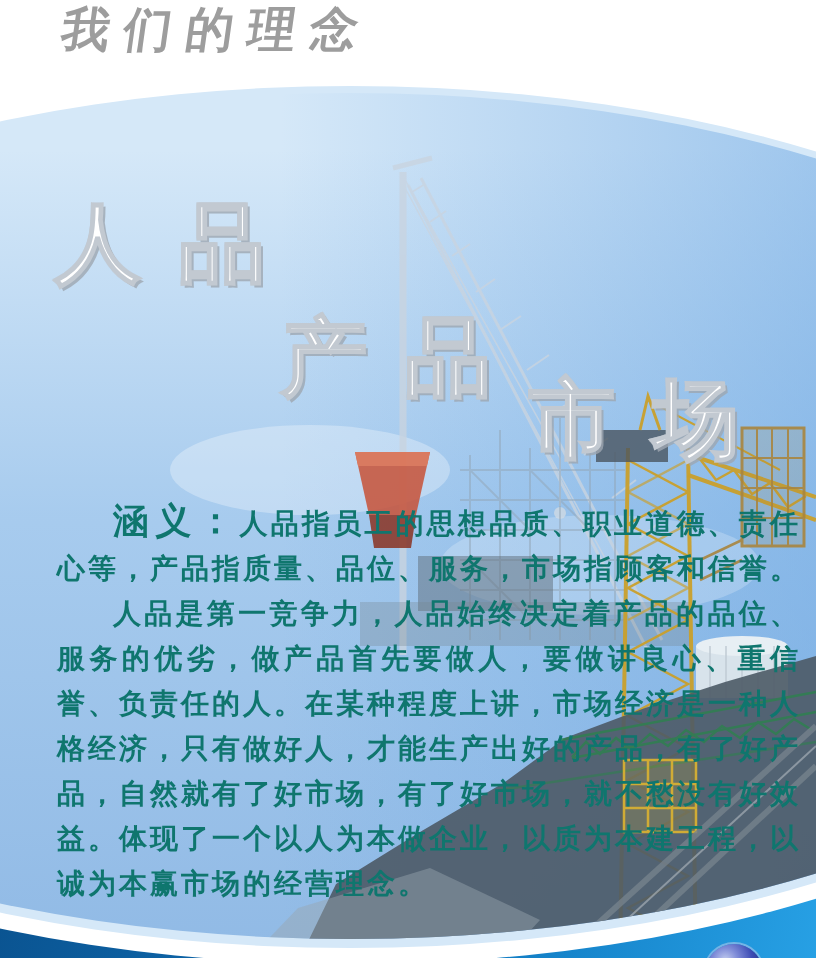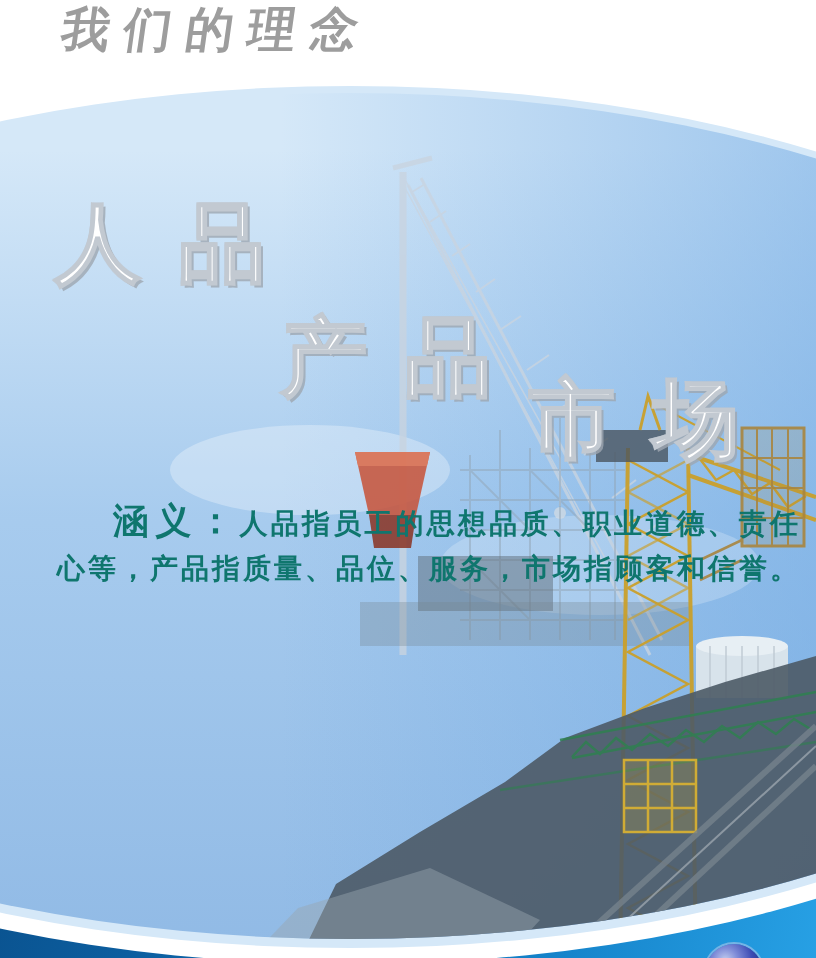--- a/index.html
+++ b/index.html
@@ -162,17 +162,18 @@
   </div>
 
   <div class="kw kw1">人品</div>
   <div class="kw kw2">产品</div>
   <div class="kw kw3">市场</div>
 
   <div class="title">我们的理念</div>
 
   <div class="bodytext">
     <p><span class="def-label">涵义：</span><span>人品指员工的思想品质、职业道德、责任心等，产品指质量、品位、服务，市场指顾客和信誉。</span></p>
+    <p>人品是第一竞争力，人品始终决定着产品的品位、服务的优劣，做产品首先要做人，要做讲良心、重信誉、负责任的人。在某种程度上讲，市场经济是一种人格经济，只有做好人，才能生产出好的产品，有了好产品，自然就有了好市场，有了好市场，就不愁没有好效益。体现了一个以人为本做企业，以质为本建工程，以诚为本赢市场的经营理念。</p>
   </div>
 
   <div class="sphere"></div>
 
 </div>
 
 </body></html>

